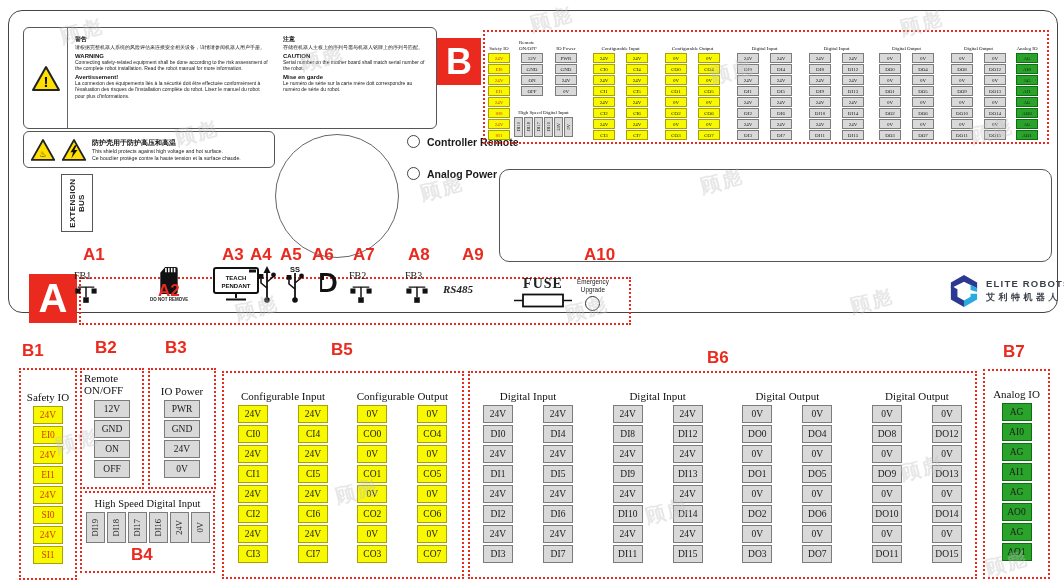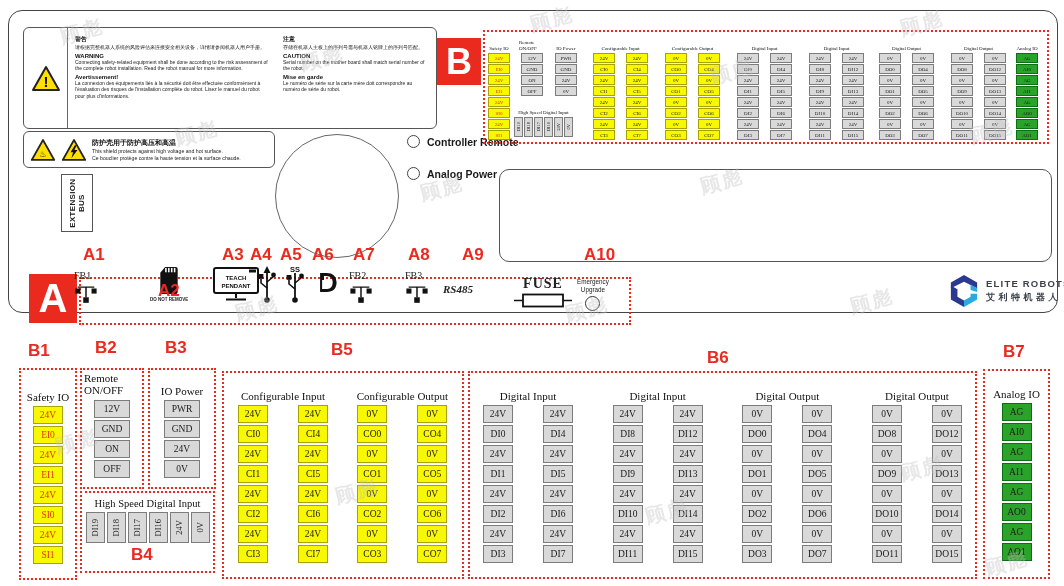--- a/index.html
+++ b/index.html
@@ -1240,21 +1240,21 @@
 <div class="callout" style="left: 83px; top: 245px;">A1</div>
     <div class="callout" style="left: 158px; top: 245px; margin-top: 36px;">A2</div>
     <div class="callout" style="left: 222px; top: 245px;">A3</div>
     <div class="callout" style="left: 250px; top: 245px;">A4</div>
     <div class="callout" style="left: 280px; top: 245px;">A5</div>
     <div class="callout" style="left: 312px; top: 245px;">A6</div>
     <div class="callout" style="left: 353px; top: 245px;">A7</div>
     <div class="callout" style="left: 408px; top: 245px;">A8</div>
     <div class="callout" style="left: 462px; top: 245px;">A9</div>
     <div class="callout" style="left: 584px; top: 245px;">A10</div>
-    <div class="callout" style="left: 28px; top: 341px;">B1</div>
+    <div class="callout" style="left: 22px; top: 341px;">B1</div>
     <div class="callout" style="left: 95px; top: 338px;">B2</div>
     <div class="callout" style="left: 165px; top: 338px;">B3</div>
     <div class="callout" style="left: 131px; top: 545px;">B4</div>
     <div class="callout" style="left: 331px; top: 340px;">B5</div>
     <div class="callout" style="left: 707px; top: 348px;">B6</div>
     <div class="callout" style="left: 1003px; top: 342px;">B7</div>
     <div class="wm" style="left: 60px; top: 18px;">顾彪</div>
     <div class="wm" style="left: 300px; top: 45px;">顾彪</div>
     <div class="wm" style="left: 530px; top: 6px;">顾彪</div>
     <div class="wm" style="left: 710px; top: 58px;">顾彪</div>

